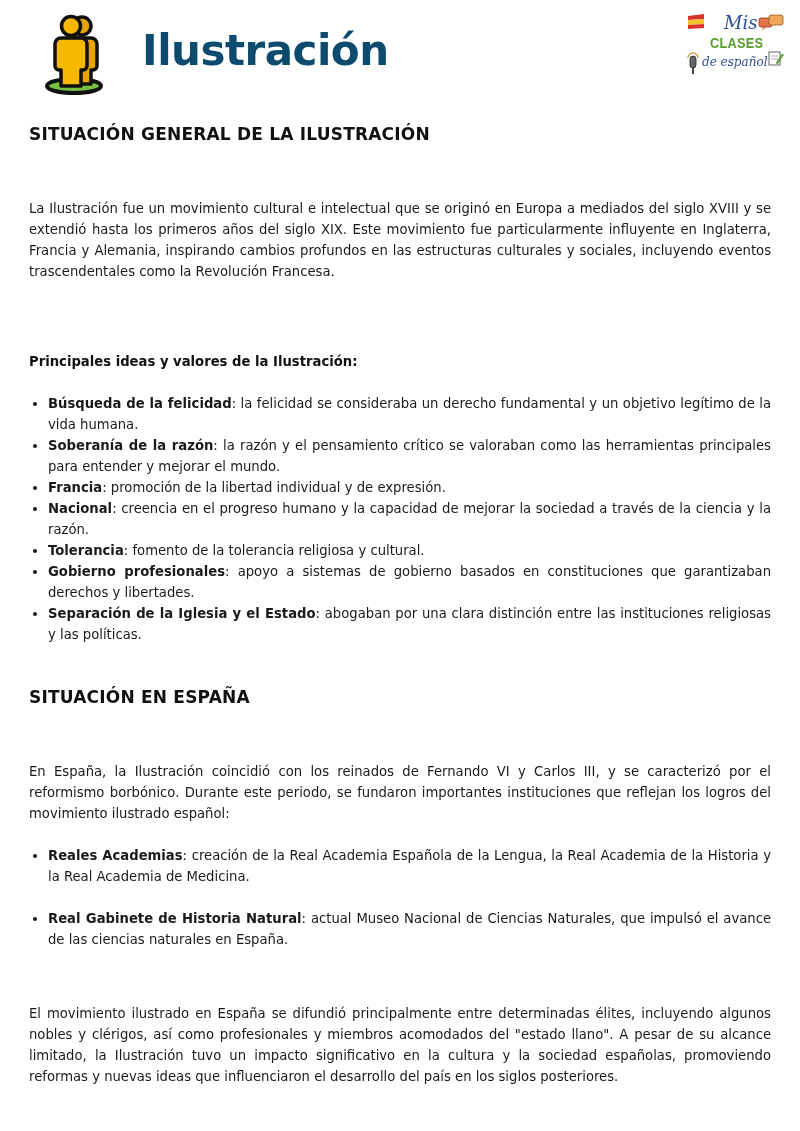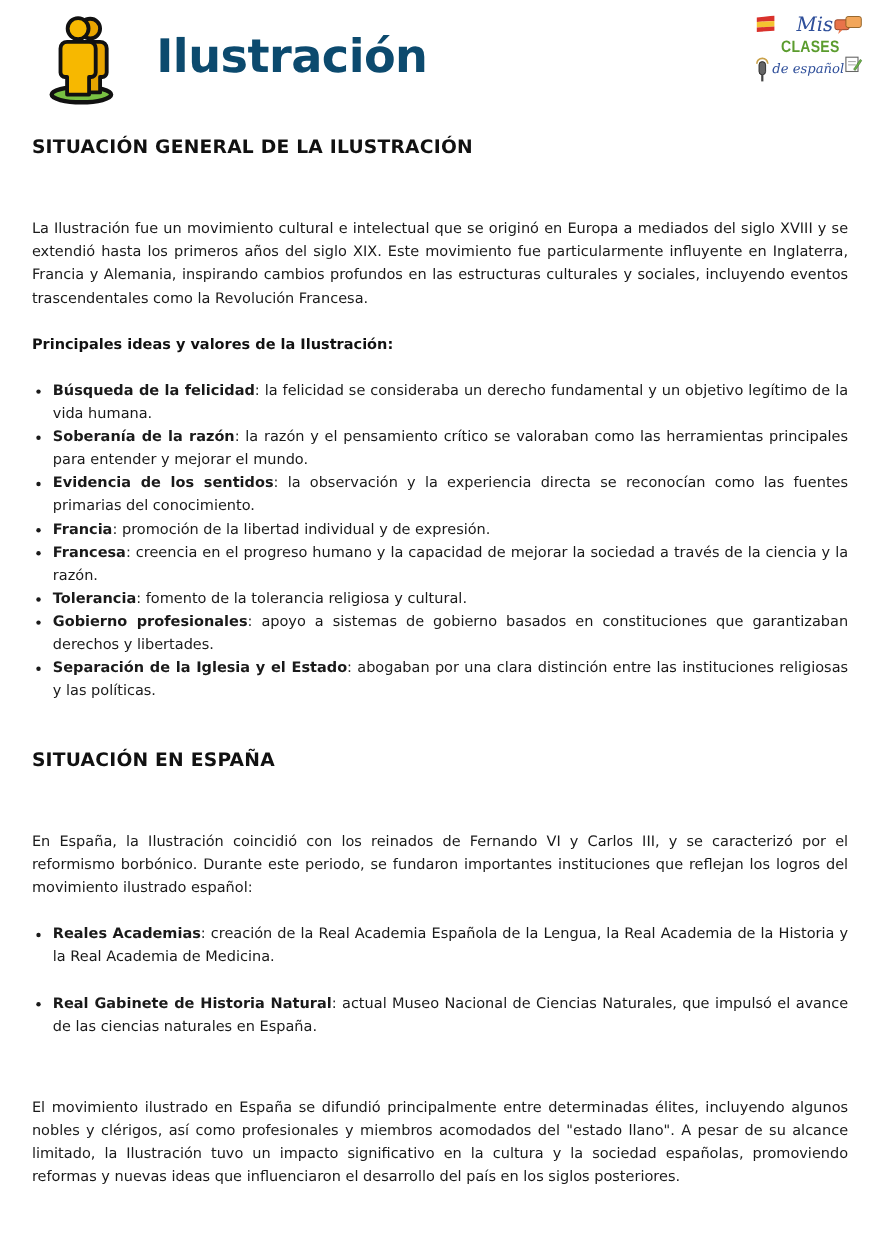--- a/index.html
+++ b/index.html
@@ -49,21 +49,21 @@
       font-size: 13.2px; line-height: 21px;
     }
     .section-heading {
       font-weight: bold; font-size: 17px; letter-spacing: 0.2px;
       color: #111;
     }
     .para {
       text-align: justify;
       margin-top: 32px;
     }
-    .sub-heading { font-weight: bold; color: #111; }
+    .sub-heading { font-weight: bold; color: #111; margin-top: 48px; }
     .gap21 { height: 21px; }
     .gap42 { height: 42px; }
     ul.bullets { list-style: none; padding-left: 19px; }
     ul.bullets li {
       position: relative; text-align: justify;
     }
     ul.bullets li::before {
       content: ""; position: absolute; left: -15px; top: 9px;
       width: 4px; height: 4px; border-radius: 50%; background: #1a1a1a;
     }
@@ -115,23 +115,22 @@
 <div class="content">
   <div class="section-heading">SITUACIÓN GENERAL DE LA ILUSTRACIÓN</div>
   <div class="gap21"></div>
   <p class="para">La Ilustración fue un movimiento cultural e intelectual que se originó en Europa a mediados del siglo XVIII y se extendió hasta los primeros años del siglo XIX. Este movimiento fue particularmente influyente en Inglaterra, Francia y Alemania, inspirando cambios profundos en las estructuras culturales y sociales, incluyendo eventos trascendentales como la Revolución Francesa.</p>
   <div class="gap21"></div>
   <div class="sub-heading">Principales ideas y valores de la Ilustración:</div>
   <div class="gap21"></div>
   <ul class="bullets">
     <li><span class="term">Búsqueda de la felicidad</span><span>: la felicidad se consideraba un derecho fundamental y un objetivo legítimo de la vida humana.</span></li>
     <li><span class="term">Soberanía de la razón</span><span>: la razón y el pensamiento crítico se valoraban como las herramientas principales para entender y mejorar el mundo.</span></li>
-    <li><span class="term">Evidencia de los sentidos</span><span>: la observación y la experiencia directa se reconocían como las fuentes primarias del conocimiento.</span></li>
     <li><span class="term">Francia</span><span>: promoción de la libertad individual y de expresión.</span></li>
-    <li><span class="term">Francesa</span><span>: creencia en el progreso humano y la capacidad de mejorar la sociedad a través de la ciencia y la razón.</span></li>
+    <li><span class="term">Nacional</span><span>: creencia en el progreso humano y la capacidad de mejorar la sociedad a través de la ciencia y la razón.</span></li>
     <li><span class="term">Tolerancia</span><span>: fomento de la tolerancia religiosa y cultural.</span></li>
     <li><span class="term">Gobierno profesionales</span><span>: apoyo a sistemas de gobierno basados en constituciones que garantizaban derechos y libertades.</span></li>
     <li><span class="term">Separación de la Iglesia y el Estado</span><span>: abogaban por una clara distinción entre las instituciones religiosas y las políticas.</span></li>
   </ul>
   <div class="gap42"></div>
   <div class="section-heading">SITUACIÓN EN ESPAÑA</div>
   <div class="gap21"></div>
   <p class="para">En España, la Ilustración coincidió con los reinados de Fernando VI y Carlos III, y se caracterizó por el reformismo borbónico. Durante este periodo, se fundaron importantes instituciones que reflejan los logros del movimiento ilustrado español:</p>
   <div class="gap21"></div>
   <ul class="bullets">

